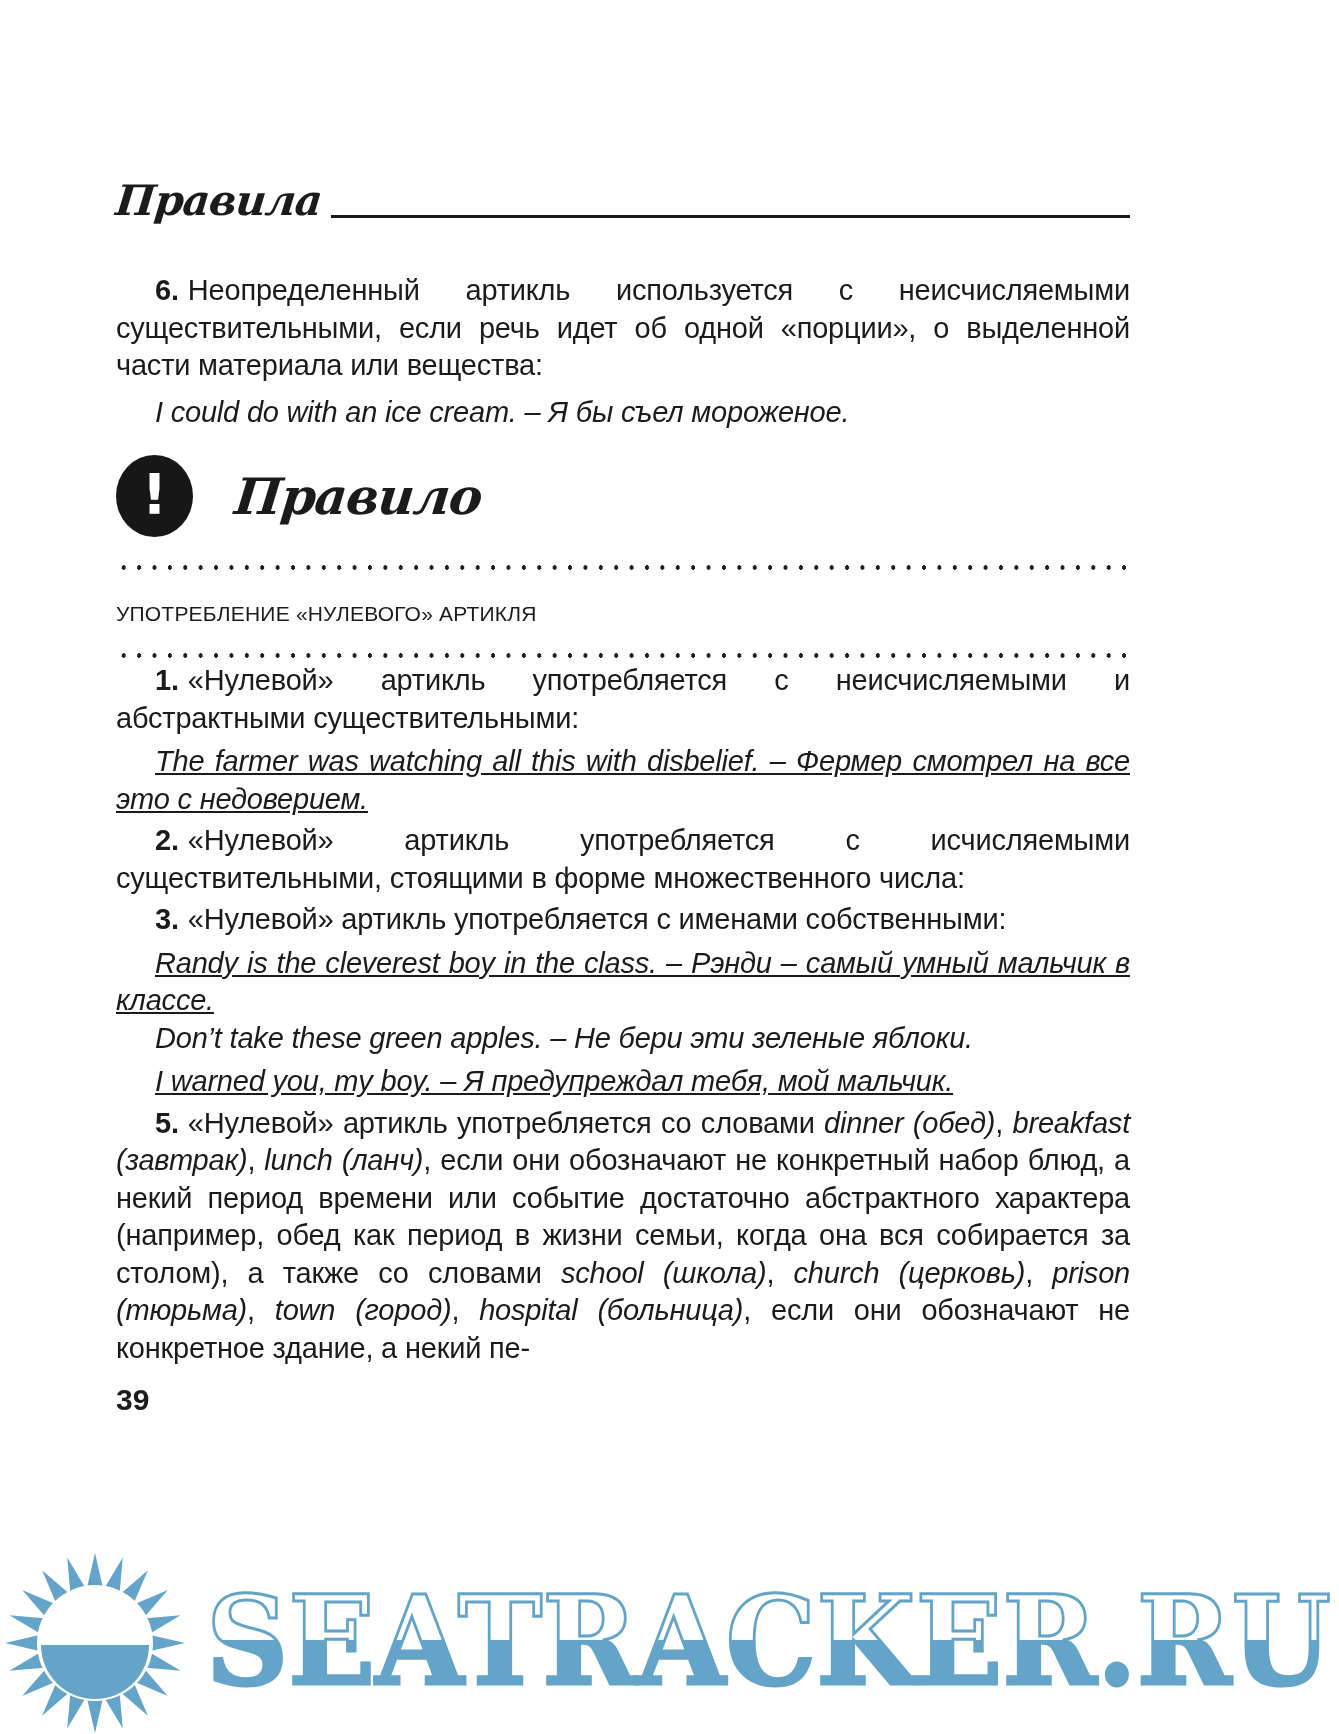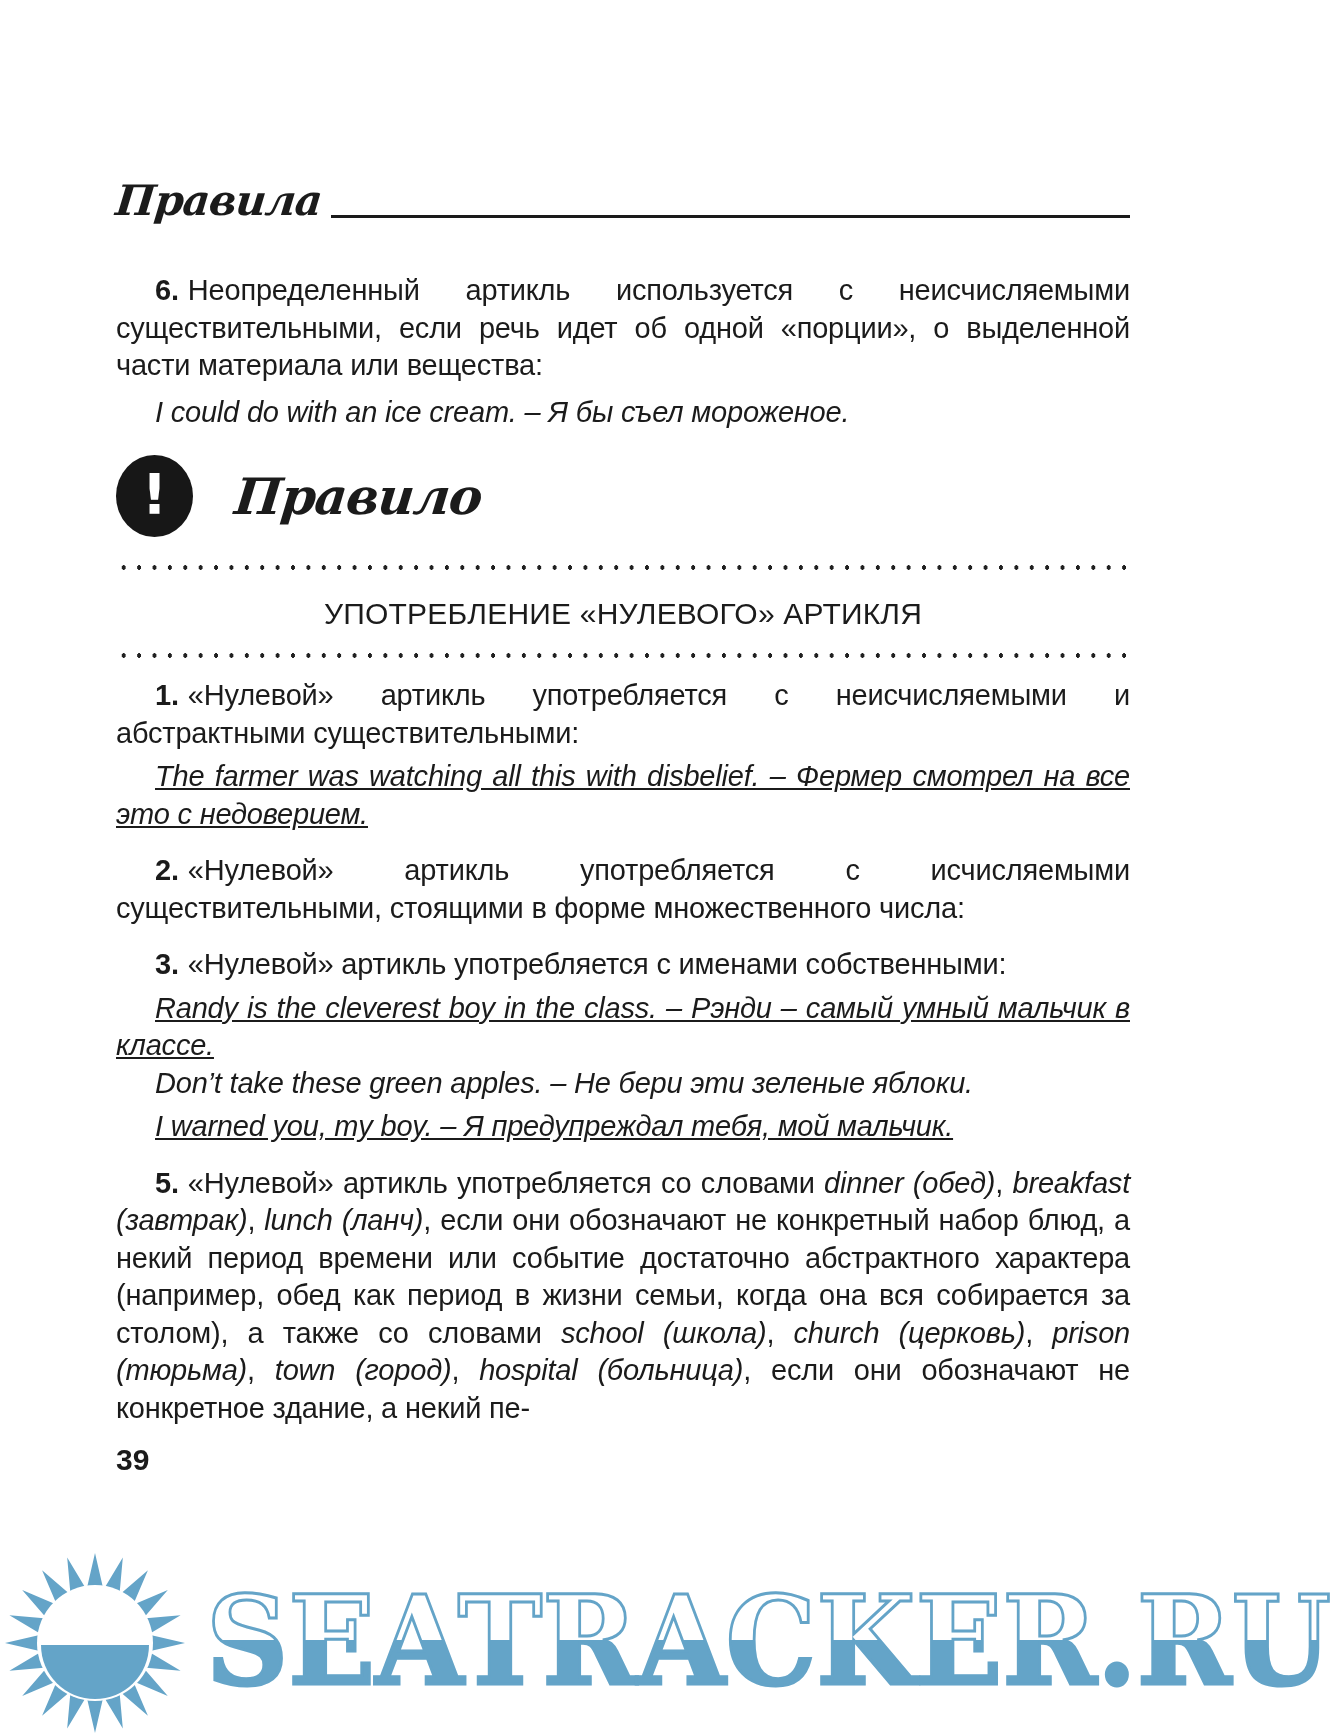--- a/index.html
+++ b/index.html
@@ -31,25 +31,25 @@
         display:flex;align-items:center;justify-content:center;
         font-family:"DejaVu Sans",sans-serif;font-weight:bold;font-size:56px;line-height:1;
         padding-bottom:4px;box-sizing:border-box;}
   .banner-script{font-size:50px;margin-left:42px;transform:skewX(-6deg);letter-spacing:-1px;}
 
   
   .dotted{height:5px;margin-top:28px;background-repeat:repeat-x;background-position:0 50%;
           background-image:radial-gradient(circle 2.2px at center,#202020 97%,rgba(0,0,0,0) 100%);
           background-size:15.4px 5px;}
   .dotted-2{margin-top:21px;}
-  .section-title{font-size:30px;font-weight:normal;text-align:center;margin:25px 0 0 0;
+  .section-title{font-size:21px;font-weight:normal;margin:25px 0 0 0;
                  line-height:37px;letter-spacing:0.2px;}
 
   .item-1{margin-top:30px;}
-  .item{margin-top:19px;}
+  .item{margin-top:4px;}
   .ex{margin-top:6px;text-decoration:underline;}
 
   .page-number{margin-top:14px;text-align:left;font-size:30px;font-weight:bold;line-height:37px;}
 
   
   .watermark{position:absolute;left:0;top:1540px;width:1339px;height:194px;display:block;}
 </style>
 </head>
 <body>
 

